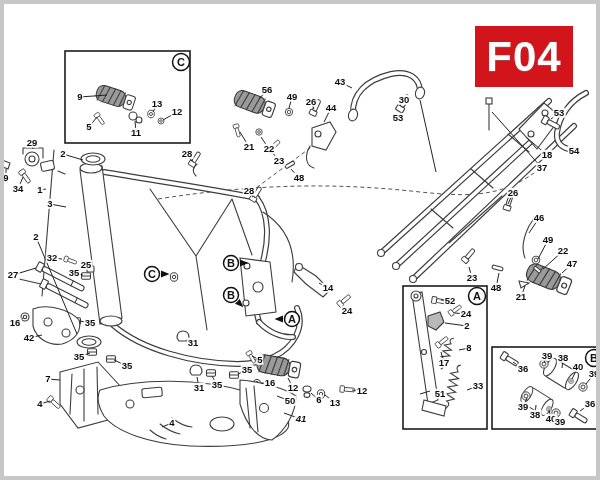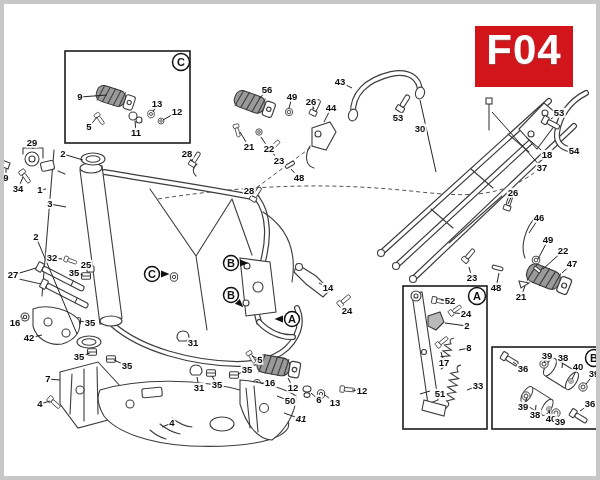--- a/index.html
+++ b/index.html
@@ -3,21 +3,21 @@
 <meta charset="utf-8">
 <style>
   html,body{margin:0;padding:0;background:#fff;}
   #page{position:relative;width:600px;height:480px;background:#fff;overflow:hidden;
         font-family:"Liberation Sans",sans-serif;}
   #art,#overlay{position:absolute;left:0;top:0;width:600px;height:480px;}
   #labels{position:absolute;left:0;top:0;width:600px;height:480px;pointer-events:none;}
   .callout{position:absolute;transform:translate(-50%,-50%);font:bold 9.5px "Liberation Sans",sans-serif;
            color:#0d0d0d;background:rgba(255,255,255,.92);padding:0 1px;line-height:1.1;white-space:nowrap;}
   #code-box{position:absolute;left:475px;top:26px;width:98px;height:61px;display:flex;
-            justify-content:center;}
+            align-items:center;justify-content:center;}
   #code-box span{font:bold 42px "Liberation Sans",sans-serif;color:#fff;letter-spacing:1px;
             text-shadow:0 1px 1px rgba(120,120,120,.55);}
   #frame-border{position:absolute;inset:0;border:4px solid #c7c7c7;pointer-events:none;}
   
   .o{stroke:#3d3d3d;stroke-width:6;fill:none;stroke-linecap:round;stroke-linejoin:round}
   .i{stroke:#ffffff;stroke-width:3.6;fill:none;stroke-linecap:round;stroke-linejoin:round}
   .ln{stroke:#3d3d3d;stroke-width:1.1;fill:none;stroke-linecap:round}
   .pt{fill:#fff;stroke:#3d3d3d;stroke-width:1.1}
   .gr{fill:#b9b9b9;stroke:#3a3a3a;stroke-width:1.1}
   .dk{fill:#9a9a9a;stroke:#333;stroke-width:1}
@@ -390,21 +390,21 @@
       <span class="callout" style="left: 48px; top: 379px;">7</span>
       <span class="callout" style="left: 40px; top: 404px;">4</span>
       <span class="callout" style="left: 172px; top: 423px;">4</span>
       <span class="callout" style="left: 187px; top: 154px;">28</span>
       <span class="callout" style="left: 249px; top: 191px;">28</span>
       <span class="callout" style="left: 267px; top: 90px;">56</span>
       <span class="callout" style="left: 292px; top: 97px;">49</span>
       <span class="callout" style="left: 311px; top: 102px;">26</span>
       <span class="callout" style="left: 331px; top: 108px;">44</span>
       <span class="callout" style="left: 340px; top: 82px;">43</span>
-      <span class="callout" style="left: 420px; top: 100px; margin-top: 29px;">30</span>
+      <span class="callout" style="left: 404px; top: 100px;">30</span>
       <span class="callout" style="left: 398px; top: 118px;">53</span>
       <span class="callout" style="left: 249px; top: 147px;">21</span>
       <span class="callout" style="left: 269px; top: 149px;">22</span>
       <span class="callout" style="left: 279px; top: 161px;">23</span>
       <span class="callout" style="left: 299px; top: 178px;">48</span>
       <span class="callout" style="left: 559px; top: 113px;">53</span>
       <span class="callout" style="left: 574px; top: 151px;">54</span>
       <span class="callout" style="left: 547px; top: 155px;">18</span>
       <span class="callout" style="left: 542px; top: 168px;">37</span>
       <span class="callout" style="left: 513px; top: 193px;">26</span>

